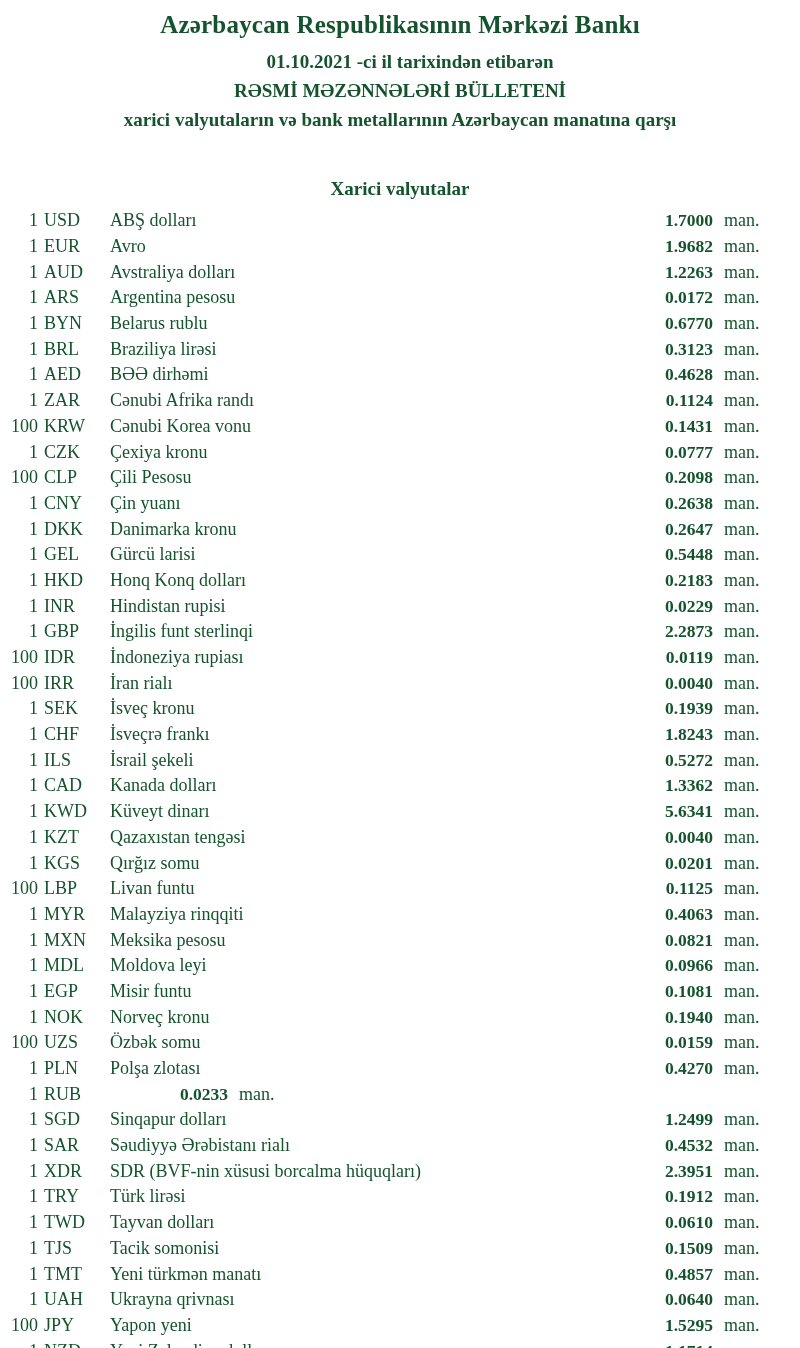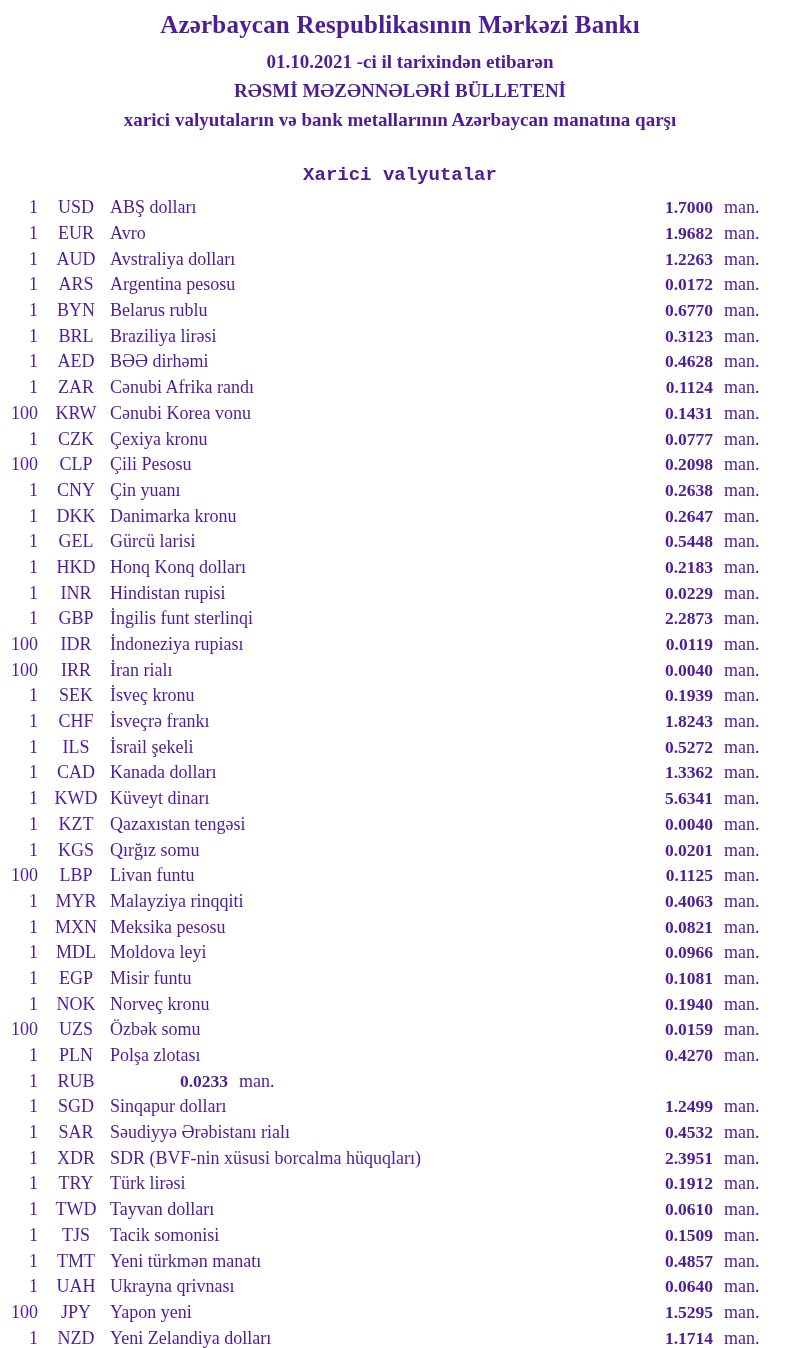--- a/index.html
+++ b/index.html
@@ -5,21 +5,21 @@
   html, body {
     margin: 0;
     padding: 0;
     background: #ffffff;
   }
   .page {
     position: relative;
     width: 800px;
     height: 1348px;
     background: #ffffff;
-    color: #4c1d95;
+    color: #14532d;
     font-family: "Liberation Serif", "DejaVu Serif", serif;
     overflow: hidden;
   }
   .bank-title {
     padding-top: 10px;
     text-align: center;
     font-size: 25px;
     font-weight: bold;
     line-height: 30px;
     letter-spacing: 0.2px;
@@ -28,46 +28,45 @@
     text-align: center;
     font-size: 19px;
     font-weight: bold;
     line-height: 29px;
   }
   .hline-first {
     margin-top: 7px;
     margin-left: 20px;
   }
   .section-title {
-    margin-top: 27px;
+    margin-top: 40px;
     text-align: center;
     font-size: 19px;
     font-weight: bold;
     line-height: 29px;
-    font-family: Liberation Mono, monospace;
   }
   .rates-table {
     margin-top: 5px;
   }
   .row {
     display: flex;
     align-items: center;
     height: 25.7px;
     font-size: 18px;
     white-space: nowrap;
   }
   .cell-qty {
     width: 38px;
     text-align: right;
     flex: 0 0 auto;
   }
   .cell-code {
     width: 64px;
     margin-left: 6px;
-    text-align: center;
+    text-align: left;
     flex: 0 0 auto;
   }
   .cell-name {
     flex: 1 1 auto;
     padding-left: 2px;
     overflow: hidden;
   }
   .cell-rate {
     width: 120px;
     text-align: right;

